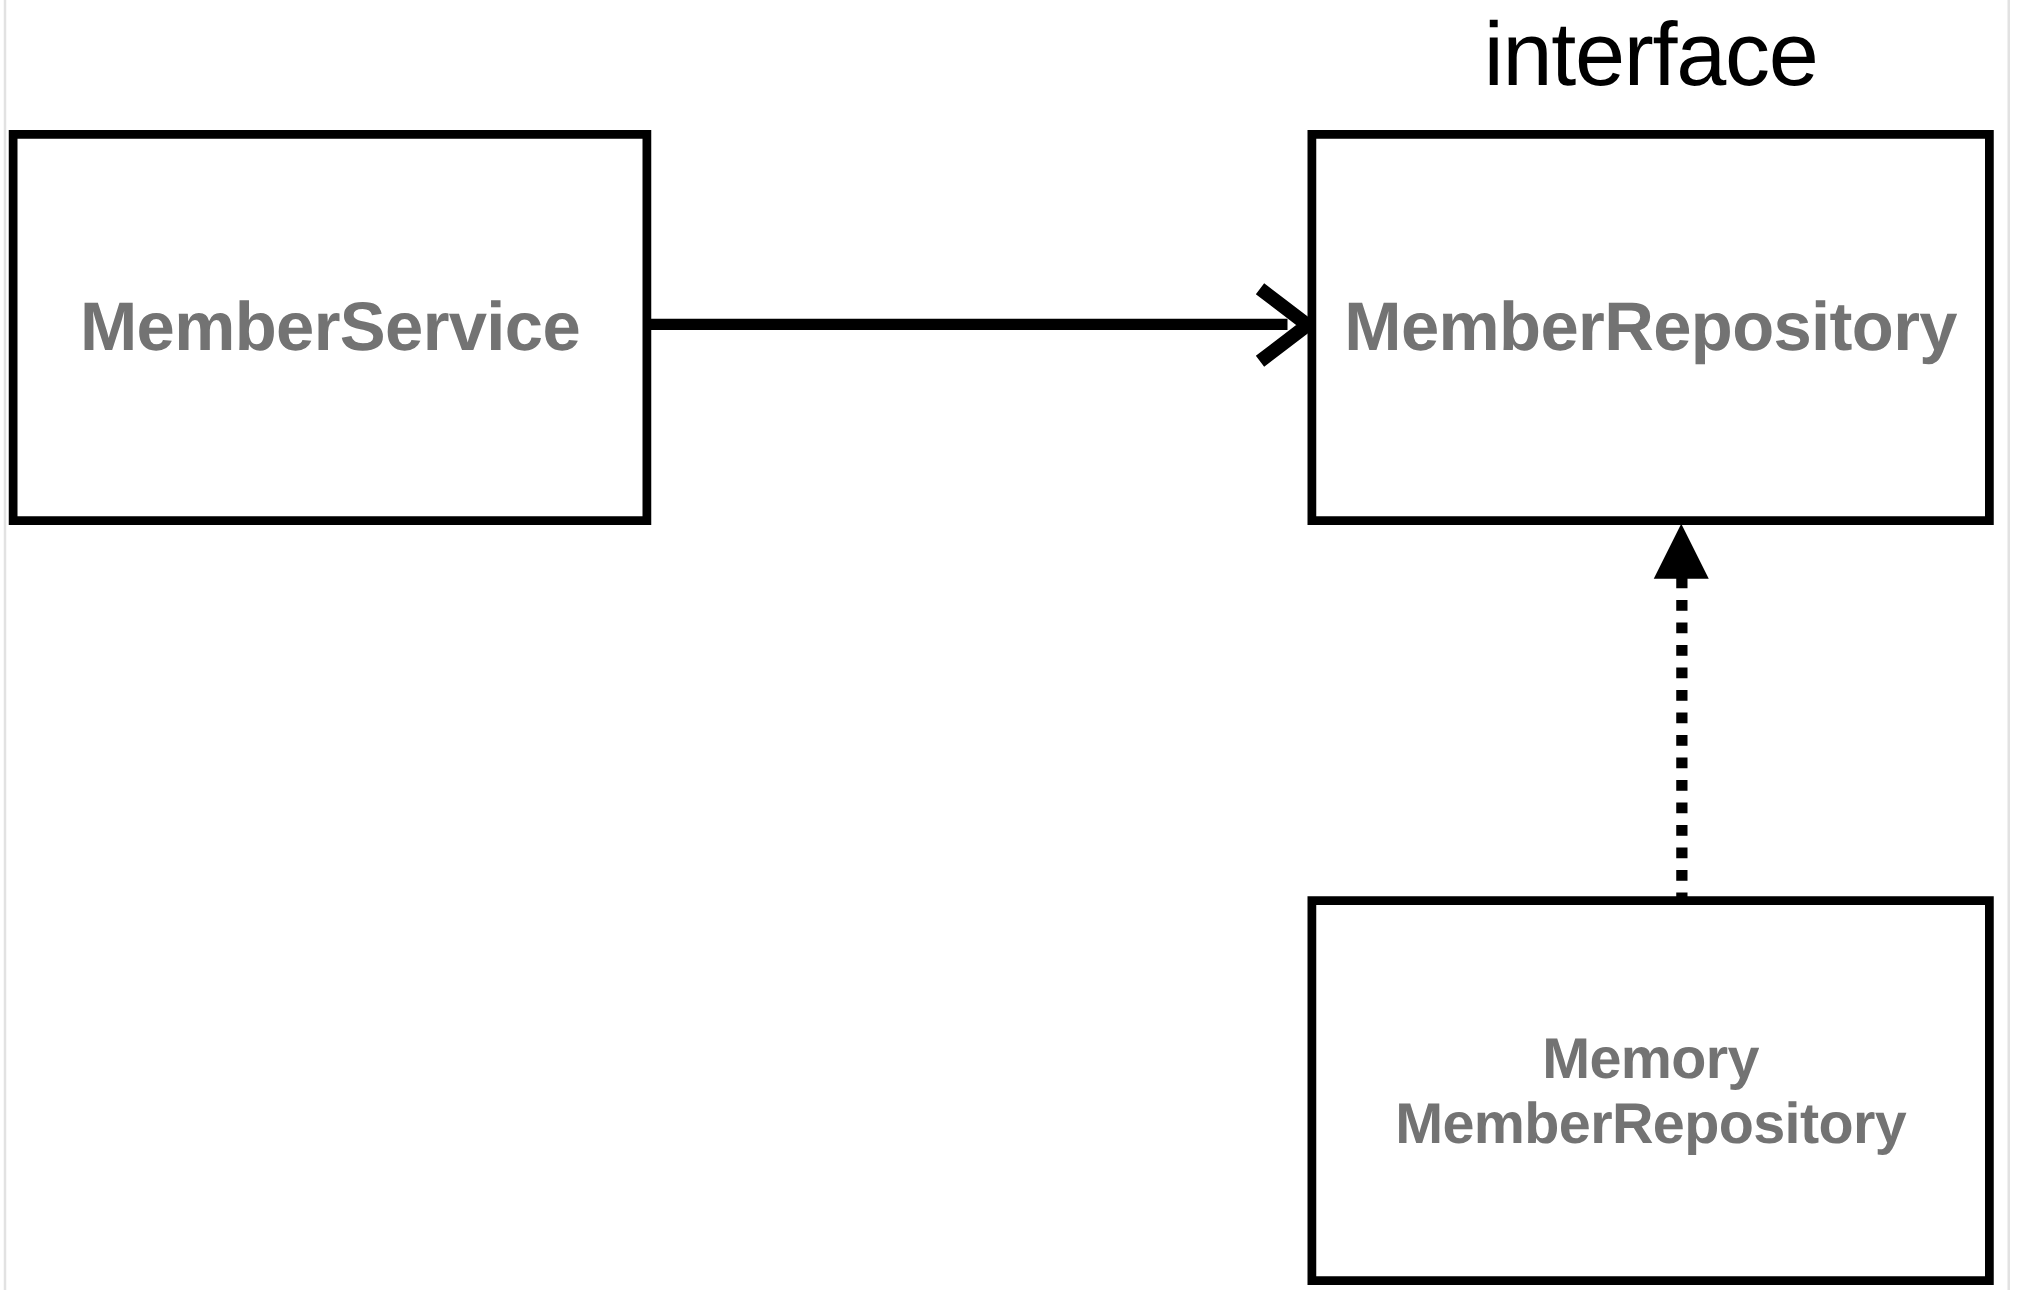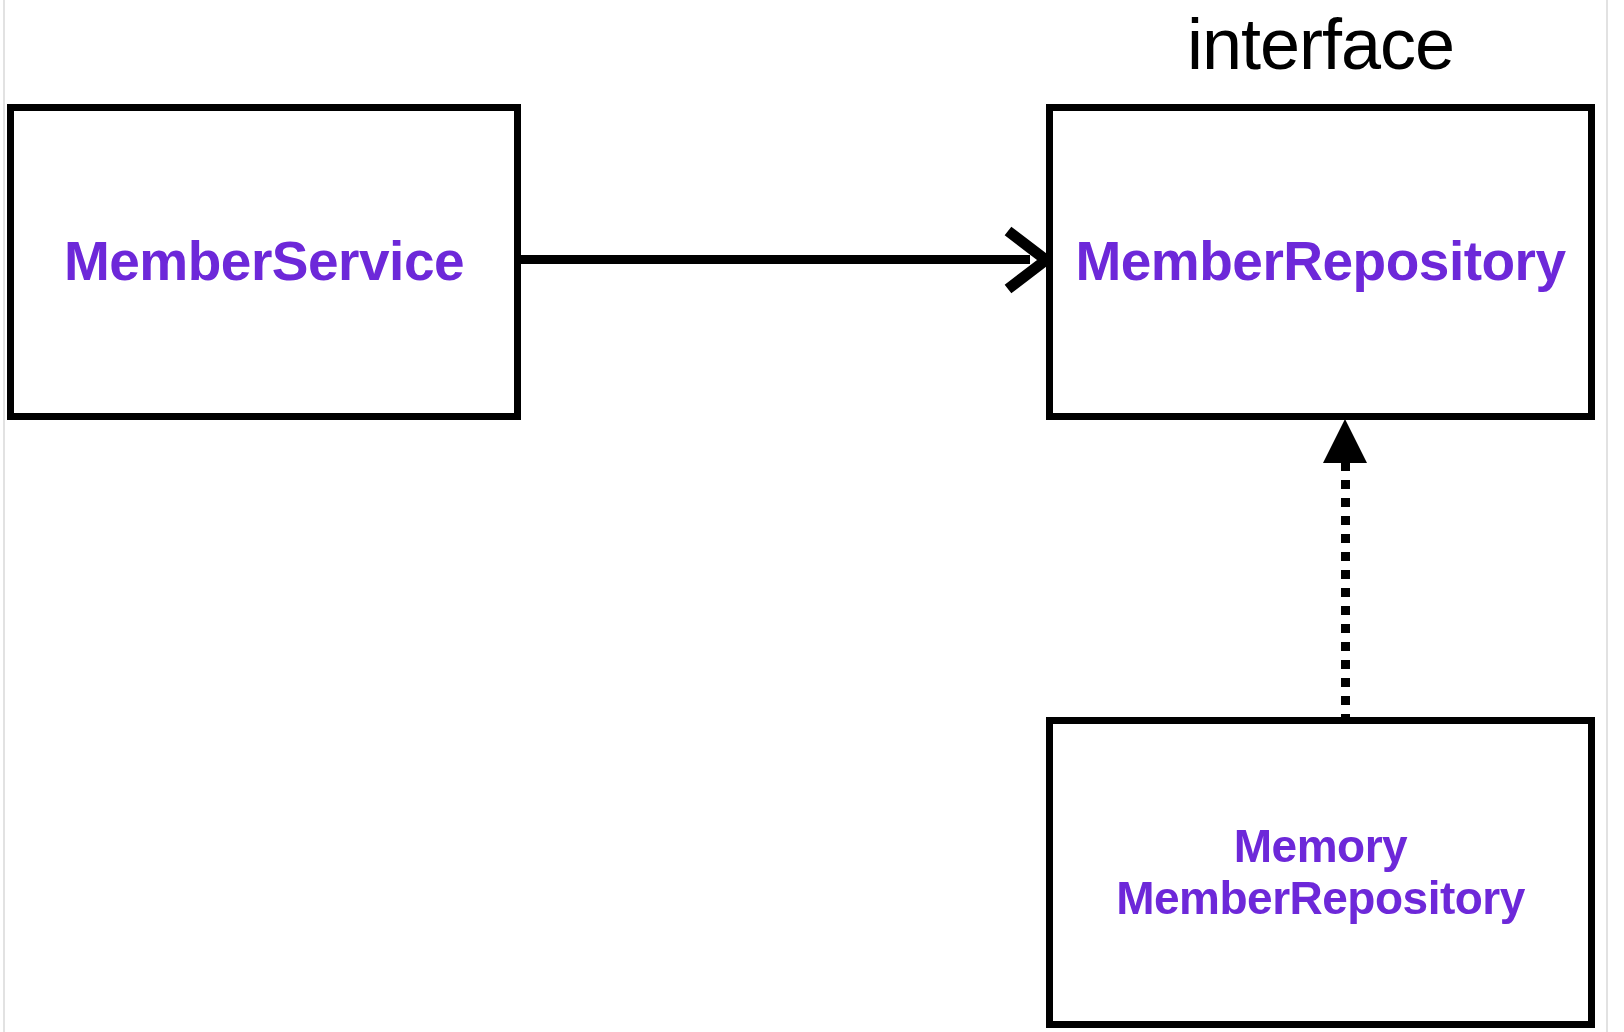--- a/index.html
+++ b/index.html
@@ -33,21 +33,21 @@
     box-sizing: border-box;
     border: 7px solid #000000;
     background: #ffffff;
     display: flex;
     align-items: center;
     justify-content: center;
     text-align: center;
   }
   .uml-box .box-label {
     font-weight: bold;
-    color: #6d28d9;
+    color: #737373;
     line-height: 1.12;
     white-space: pre-line;
     letter-spacing: -0.5px;
   }
 
   #box-member-service {
     left: 7px;
     top: 104px;
     width: 514px;
     height: 316px;

